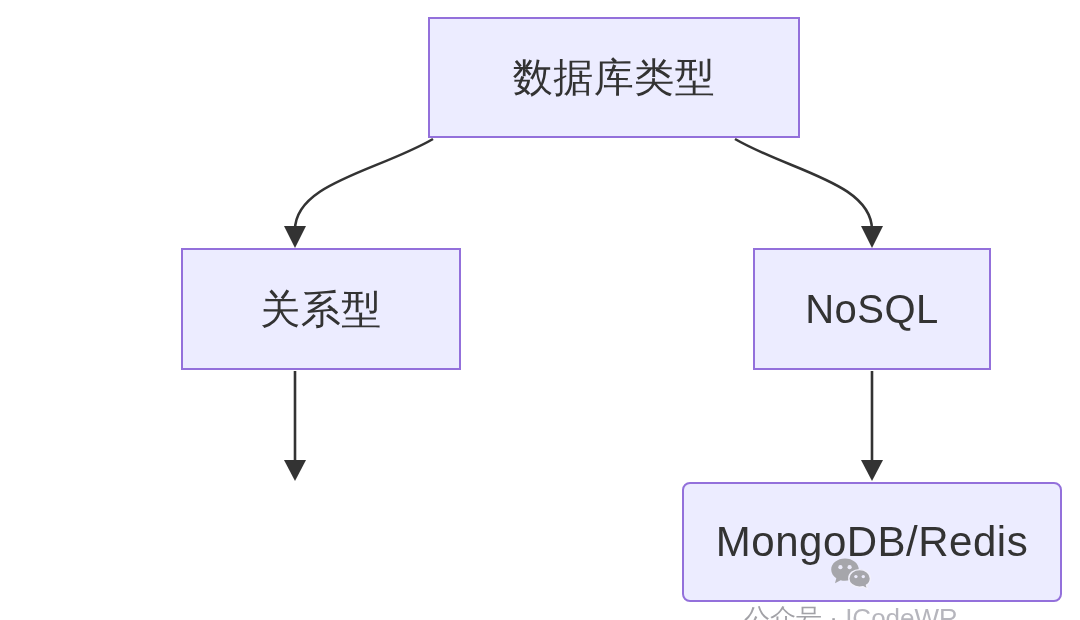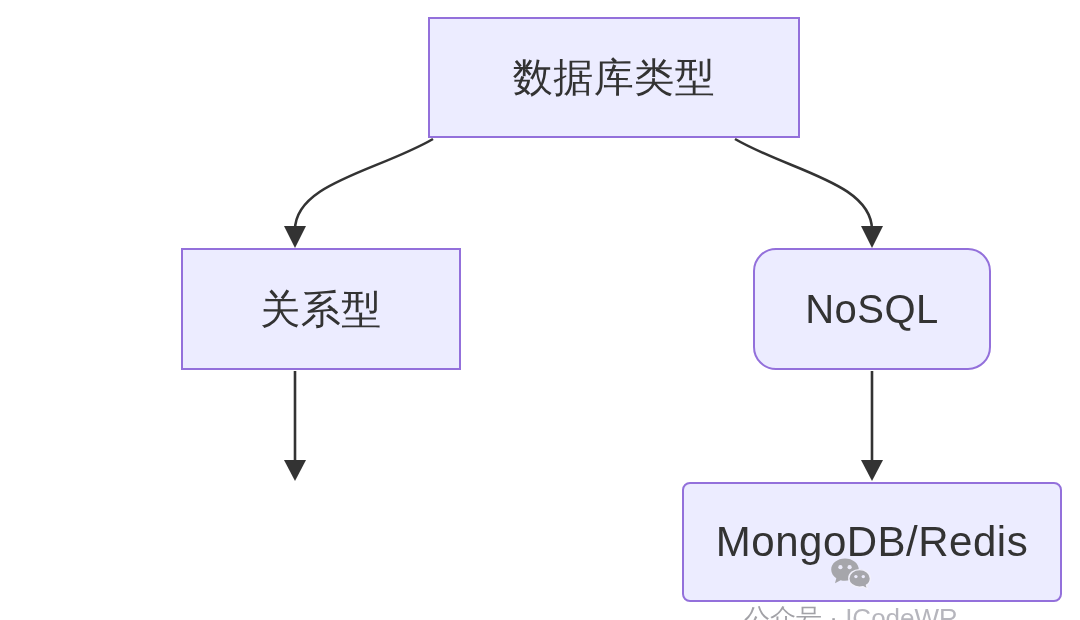--- a/index.html
+++ b/index.html
@@ -45,21 +45,21 @@
     justify-content: center;
     background: var(--node-fill);
     border: 2.5px solid var(--node-border);
     color: var(--text-color);
     font-size: 40px;
     letter-spacing: 0.5px;
     white-space: nowrap;
   }
   .node-root        { left: 428px; top: 17px;  width: 372px; height: 121px; }
   .node-relational  { left: 173px; top: 248px; width: 280px; height: 122px; margin-left: 8px; }
-  .node-nosql       { left: 753px; top: 248px; width: 238px; height: 122px; border-radius: 23px; }
+  .node-nosql       { left: 753px; top: 248px; width: 238px; height: 122px; }
   .node-rel-ex      { left: 16px;  top: 482px; width: 556px; height: 120px; font-size: 42px; }
   .node-nosql-ex    { left: 682px; top: 482px; width: 380px; height: 120px; font-size: 42px; border-radius: 8px; }
 
   .watermark {
     position: absolute;
     left: 744px;
     top: 557px;
     display: flex;
     align-items: center;
     gap: 9px;

